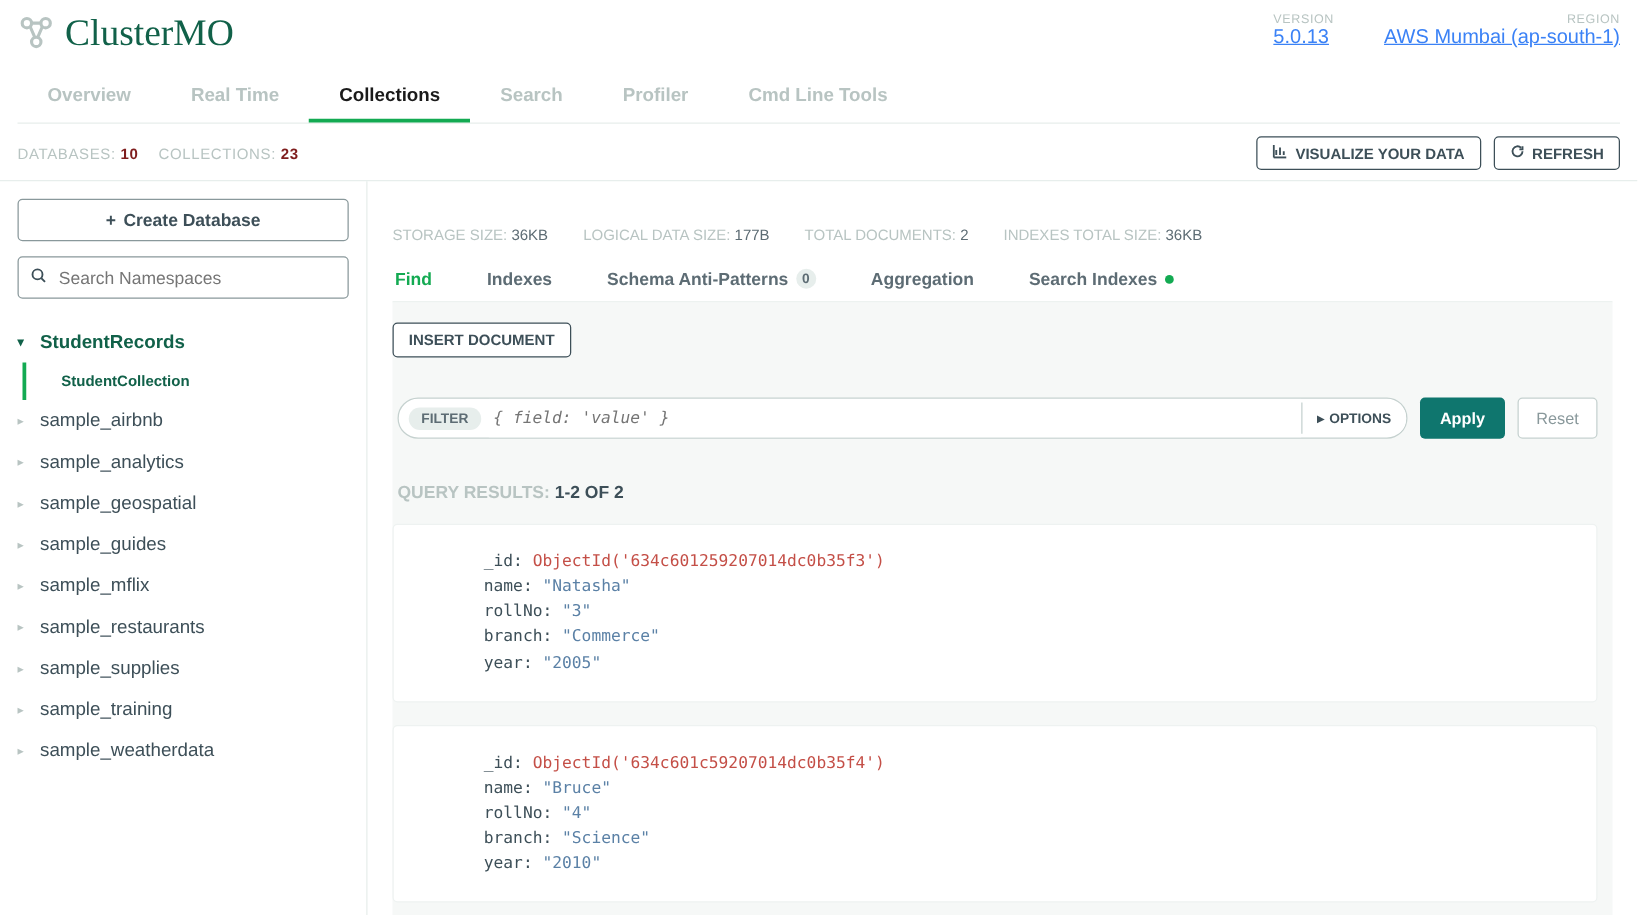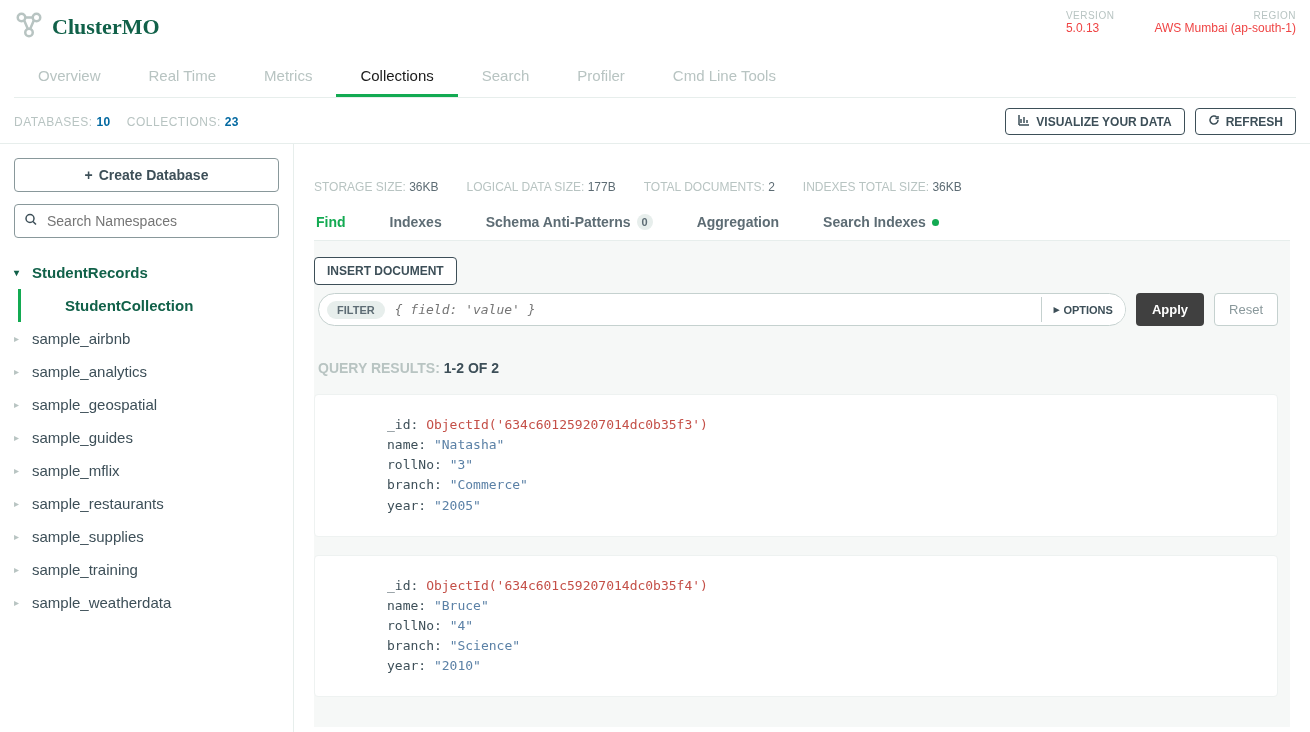--- a/index.html
+++ b/index.html
@@ -1,62 +1,62 @@
 <!DOCTYPE html>
 <html><head>
 <meta charset="utf-8">
 <style>
 * { box-sizing: border-box; margin: 0; padding: 0; }
 body { font-family: -apple-system, BlinkMacSystemFont, "Segoe UI", Helvetica, Arial, sans-serif; color: #3d4f58; font-size: 14px; background: #fff; }
 .header { display: flex; justify-content: space-between; align-items: flex-start; padding: 10px 14px 6px 14px; }
 .logo-wrap { display: flex; align-items: center; gap: 8px; }
 .logo-icon svg { width: 30px; height: 30px; }
-.cluster-name { font-family: Georgia, "Times New Roman", serif; font-size: 22px; color: #116149; font-weight: 700; }
+.cluster-name { font-family: Georgia, "Times New Roman", serif; font-size: 30px; color: #116149; font-weight: 400; }
 .header-right { display: flex; gap: 40px; text-align: left; }
 .meta-block { display: flex; flex-direction: column; }
 .meta-label { font-size: 10px; color: #b8c4c2; letter-spacing: 0.5px; text-align: right; }
-.meta-value { font-size: 12px; color: #ef4444; }
+.meta-value { font-size: 16px; color: #3b82f6; text-decoration: underline; }
 .tabs { display: flex; gap: 0; border-bottom: 1px solid #e7eeec; margin: 8px 14px 0 14px; }
-.tab { padding: 10px 24px; color: #b8c4c2; font-weight: 400; font-size: 15px; cursor: pointer; }
+.tab { padding: 10px 24px; color: #b8c4c2; font-weight: 700; font-size: 15px; cursor: pointer; }
 .tab.active { color: #1a1a1a; border-bottom: 3px solid #13aa52; }
 .stats-bar { display: flex; justify-content: space-between; align-items: center; padding: 10px 14px 8px 14px; font-size: 12px; }
 .stats-left { display: flex; gap: 16px; color: #b8c4c2; letter-spacing: 0.5px; }
-.stats-left strong { color: #0369a1; font-weight: 700; }
+.stats-left strong { color: #7f1d1d; font-weight: 700; }
 .stats-right { display: flex; gap: 10px; }
 .btn-outline { border: 1px solid #3d4f58; background: #fff; border-radius: 4px; padding: 5px 12px; font-size: 12px; font-weight: 700; cursor: pointer; display: inline-flex; align-items: center; gap: 6px; color: #3d4f58; }
 .main { display: flex; border-top: 1px solid #e7eeec; }
 .sidebar { width: 294px; border-right: 1px solid #e7eeec; padding: 14px; }
 .create-db { width: 100%; border: 1px solid #89989b; background: #fff; border-radius: 4px; padding: 8px 10px; font-size: 14px; font-weight: 600; cursor: pointer; display: flex; align-items: center; justify-content: center; gap: 6px; color:#3d4f58; }
 .search-wrap { margin-top: 12px; position: relative; }
 .search-input { width: 100%; border: 1px solid #89989b; border-radius: 4px; padding: 8px 10px 8px 32px; font-size: 14px; color:#5d6c74; }
 .search-icon { position: absolute; left: 10px; top: 50%; transform: translateY(-50%); }
 .db-list { margin-top: 18px; }
 .db-item { display: flex; align-items: center; gap: 8px; padding: 8px 0; cursor: pointer; color: #3d4f58; font-size: 15px; }
 .db-item.active { color: #116149; font-weight: 700; }
 .db-item .caret { color: #b8c4c2; font-size: 10px; width:10px; display:inline-block; }
 .db-item.active .caret { color: #116149; }
-.coll-item { padding: 8px 0 8px 44px; color: #116149; font-weight: 700; border-left: 3px solid #13aa52; margin-left: 4px; font-size:15px; }
+.coll-item { padding: 8px 0 8px 28px; color: #116149; font-weight: 700; border-left: 3px solid #13aa52; margin-left: 4px; font-size:12px; }
 .content { flex: 1; padding: 22px 20px 20px 20px; min-width:0; }
 .coll-title { font-size: 22px; font-weight: 700; color: #1a1a1a; }
 .coll-stats { display: flex; gap: 28px; margin-top: 14px; font-size: 12px; color: #b8c4c2; }
 .coll-stats span strong { color: #5d6c74; font-weight: 400; }
 .sub-tabs { display: flex; gap: 40px; margin-top: 14px; font-size: 14px; font-weight: 600; border-bottom:1px solid #e7eeec; }
 .sub-tab { padding: 6px 2px 10px 2px; color: #5d6c74; cursor: pointer; display:flex; align-items:center; gap:6px; }
 .sub-tab.active { color: #13aa52; }
 .badge-zero { background: #e7eeec; color: #5d6c74; border-radius: 9px; width:16px; height:16px; font-size: 11px; display:inline-flex; align-items:center; justify-content:center; }
 .dot-green { width:7px; height:7px; background:#13aa52; border-radius:50%; display:inline-block; }
 .panel { background: #f6f8f7; margin-top: 0; padding: 16px 12px 30px 0; }
 .insert-row { display: flex; justify-content: flex-start; padding-right:0; }
 .insert-btn { border: 1px solid #3d4f58; background: #fff; border-radius: 4px; padding: 6px 12px; font-size: 12px; font-weight: 700; cursor: pointer; color:#3d4f58; }
-.filter-row { display: flex; gap: 10px; margin-top: 8px; align-items: stretch; padding-left:4px; }
+.filter-row { display: flex; gap: 10px; margin-top: 32px; align-items: stretch; padding-left:4px; }
 .filter-box { flex: 1; display: flex; align-items: center; border: 1px solid #c5d1cf; border-radius: 18px; background: #fff; overflow: hidden; }
 .filter-pill { background: #e7eeec; color: #5d6c74; font-size: 11px; font-weight: 700; border-radius: 12px; padding: 3px 10px; margin: 0 6px 0 8px; }
 .filter-input { flex: 1; border: none; outline: none; font-family: "Menlo","Consolas",monospace; font-size: 13px; color: #b8c4c2; font-style: italic; padding: 8px 4px; }
 .options-btn { border: none; border-left: 1px solid #c5d1cf; background: #fff; padding: 6px 12px; font-size: 11px; font-weight: 700; cursor: pointer; color:#3d4f58; display:flex; align-items:center; gap:4px; }
-.apply-btn { background: #404040; color: #fff; border: none; border-radius: 4px; padding: 0 16px; font-size: 13px; font-weight: 600; cursor: pointer; }
+.apply-btn { background: #0f766e; color: #fff; border: none; border-radius: 4px; padding: 0 16px; font-size: 13px; font-weight: 600; cursor: pointer; }
 .reset-btn { background: #fff; border: 1px solid #c5d1cf; color: #89989b; border-radius: 4px; padding: 0 14px; font-size: 13px; cursor: pointer; }
 .results-label { margin-top: 34px; font-size: 14px; color: #b8c4c2; font-weight:600; padding-left:4px; }
 .results-label strong { color: #3d4f58; }
 .doc-card { background: #fff; border: 1px solid #eef2f1; border-radius: 4px; margin-top: 18px; padding: 20px 20px 20px 72px; font-family: "Menlo","Consolas",monospace; font-size: 13px; line-height: 1.55; }
 .doc-key { color: #3d4f58; }
 .doc-oid { color: #c44f47; }
 .doc-str { color: #5b81a6; }
 </style>
 </head>
 <body>
@@ -81,21 +81,20 @@
     <div class="meta-block">
       <span class="meta-label">REGION</span>
       <span class="meta-value">AWS Mumbai (ap-south-1)</span>
     </div>
   </div>
 </div>
 
 <div class="tabs" id="main-tabs">
     <div class="tab">Overview</div>
     <div class="tab">Real Time</div>
-    <div class="tab">Metrics</div>
     <div class="tab active">Collections</div>
     <div class="tab">Search</div>
     <div class="tab">Profiler</div>
     <div class="tab">Cmd Line Tools</div>
   </div>
 
 <div class="stats-bar">
   <div class="stats-left">
     <span><span>DATABASES:</span> <strong>10</strong></span>
     <span><span>COLLECTIONS:</span> <strong>23</strong></span>

